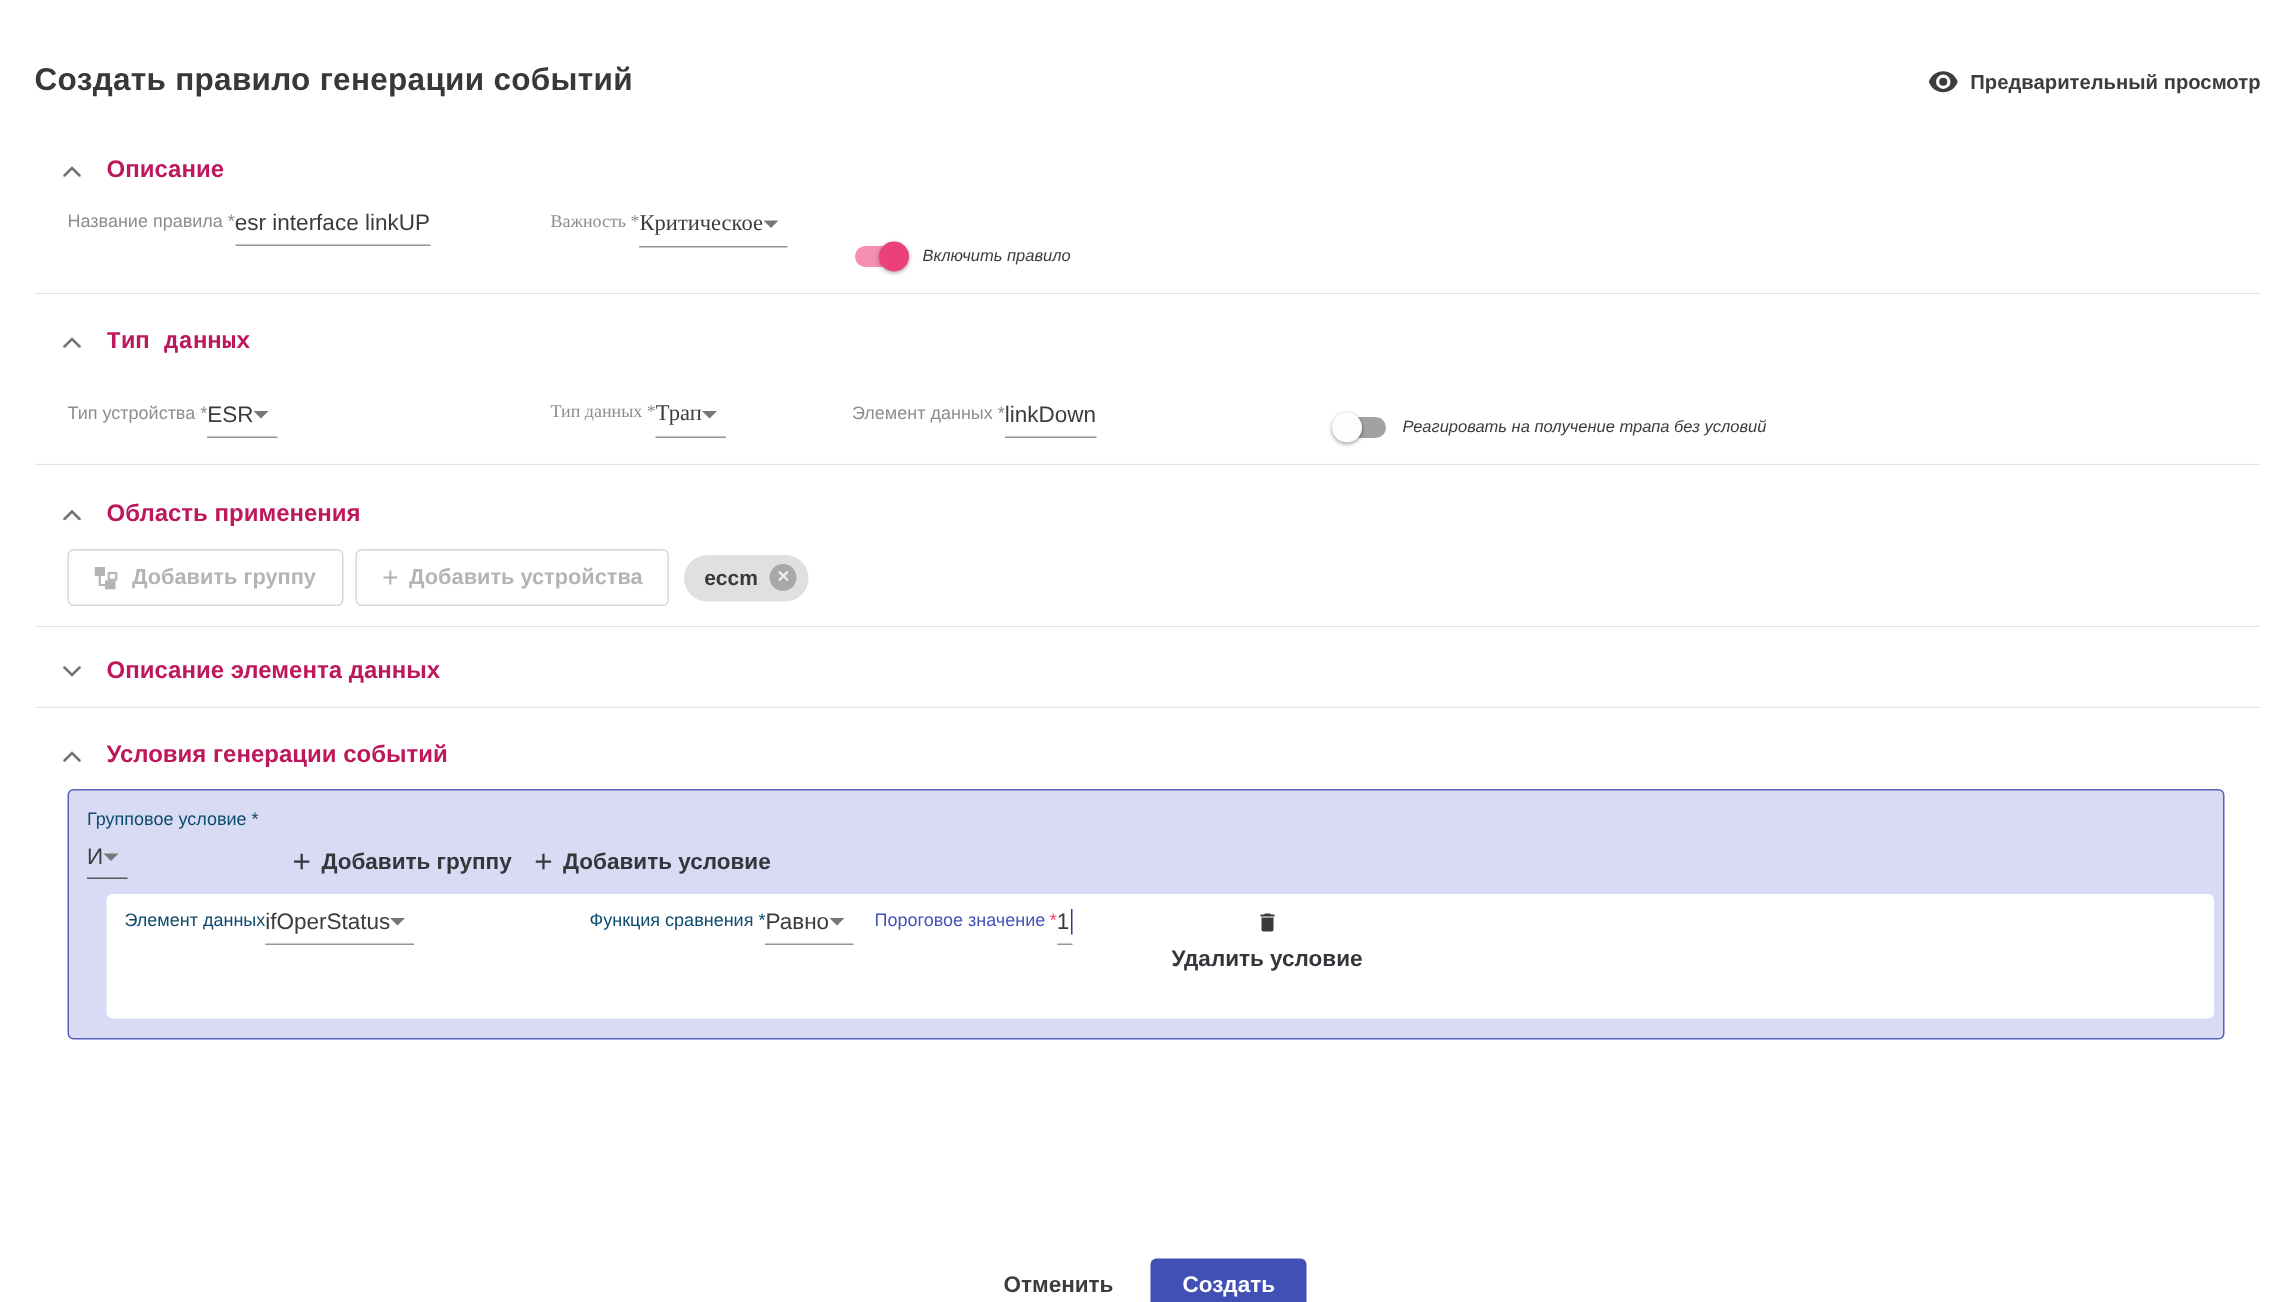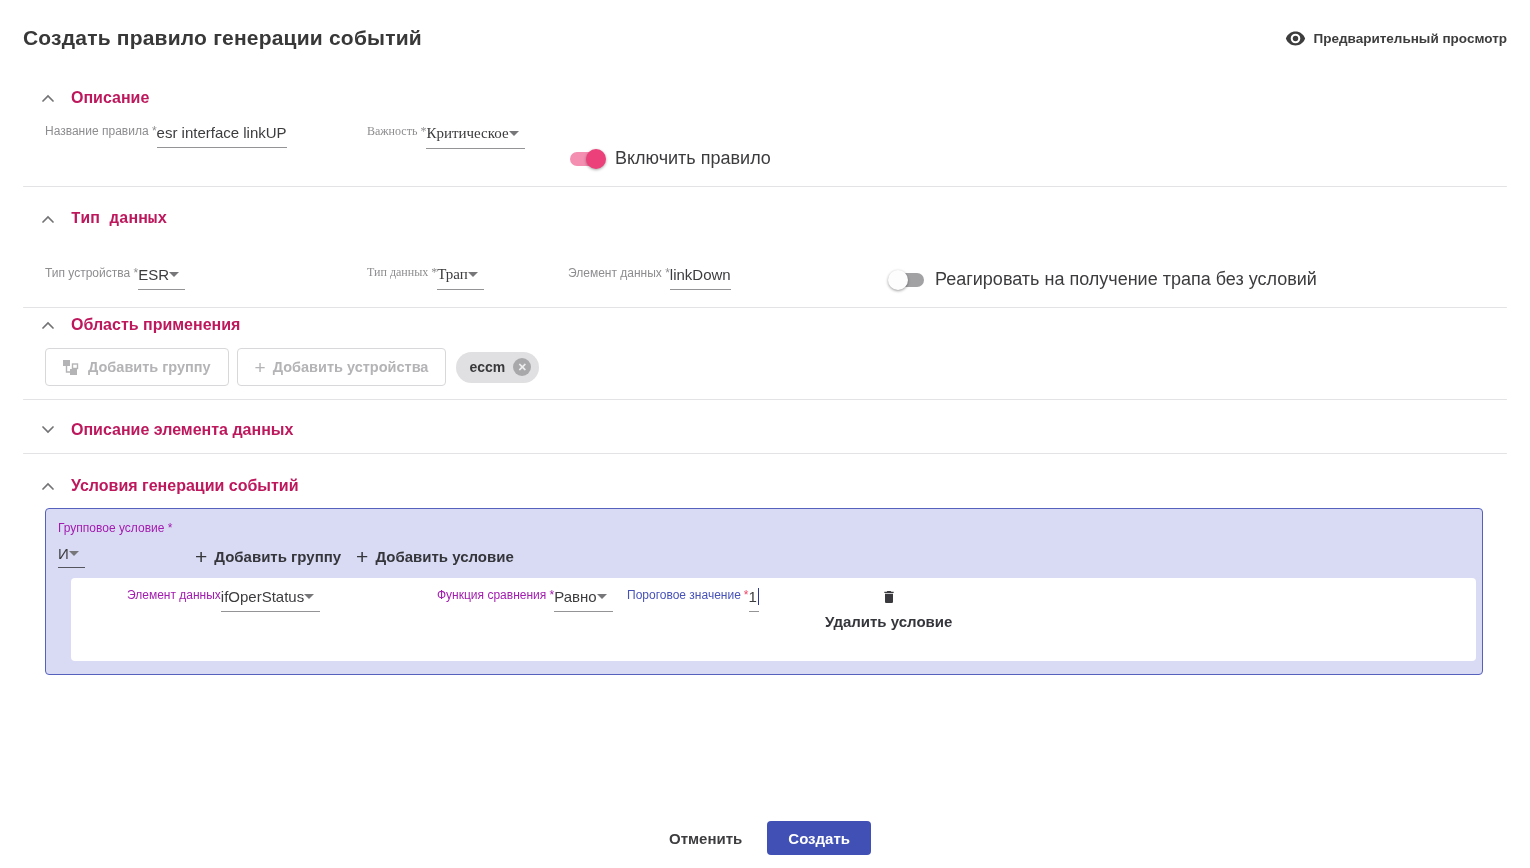--- a/index.html
+++ b/index.html
@@ -3,21 +3,21 @@
 <meta charset="utf-8">
 <style>
   * { box-sizing: border-box; margin: 0; padding: 0; }
   html, body { width: 1530px; height: 868px; overflow: hidden; }
   body {
     background: #ffffff;
     font-family: "Liberation Sans", sans-serif;
     color: #3d3d3d;
     -webkit-font-smoothing: antialiased;
   }
-  .page { padding: 26px 23px 0 23px; height: 100%; position: relative; }
+  .page { padding: 42px 23px 0 23px; height: 100%; position: relative; }
 
   
   .header-row { display: flex; justify-content: space-between; align-items: center; }
   .page-title { font-size: 21px; font-weight: 700; color: #383838; letter-spacing: .2px; }
   .preview-btn { display: flex; align-items: center; gap: 8px; cursor: pointer; }
   .preview-btn span.lbl { font-size: 13.5px; font-weight: 600; color: #3d3d3d; }
 
   
   .section-header { display: flex; align-items: center; gap: 17px; padding-left: 19px; cursor: pointer; }
   .section-title { font-size: 16px; font-weight: 600; color: #be185d; }
@@ -45,21 +45,21 @@
 
   
   .toggle-wrap { display: flex; align-items: center; gap: 11px; }
   .toggle { position: relative; width: 34px; height: 14px; cursor: pointer; flex: none; }
   .toggle .track { position: absolute; inset: 0; border-radius: 7px; }
   .toggle .thumb { position: absolute; top: -3px; width: 20px; height: 20px; border-radius: 50%; }
   .toggle.on .track { background: #f48fb1; }
   .toggle.on .thumb { right: -2px; background: #ec407a; box-shadow: 0 1px 3px rgba(0,0,0,.35); }
   .toggle.off .track { background: #a2a2a5; }
   .toggle.off .thumb { left: -2px; background: #fdfdfd; box-shadow: 0 1px 3px rgba(0,0,0,.4); }
-  .toggle-label { font-size: 18px; color: #3c3c3f; }
+  .toggle-label { font-size: 11px; color: #3c3c3f; font-style: italic; }
 
   
   .scope-row { display: flex; align-items: center; }
   .stroked-btn {
     height: 38px; display: inline-flex; align-items: center; gap: 7px;
     border: 1px solid #d8d8da; border-radius: 4px; background: #fff;
     padding: 0 17px; font-size: 14.5px; font-weight: 600; color: #b4b4b7; cursor: default;
   }
   .stroked-btn + .stroked-btn { margin-left: 8px; }
   .plus-glyph { font-size: 19px; font-weight: 400; line-height: 1; }
@@ -73,36 +73,36 @@
     color: #eeeeef; font-size: 11px; line-height: 18px; text-align: center;
     cursor: pointer; font-weight: 700;
   }
 
   
   .cond-group {
     margin: 13px 24px 0 22px;
     background: #d9dbf4; border: 1.5px solid #5561bd; border-radius: 4px;
     padding: 12px 6px 13px 12px;
   }
-  .cond-group .field-label { color: #a21caf; margin-bottom: 9px; }
+  .cond-group .field-label { color: #0c4a6e; margin-bottom: 9px; }
   .group-head-row { display: flex; align-items: center; gap: 22px; }
   .group-select { width: 115px; }
   .group-select .field-value { border-bottom-color: #55555e; padding-bottom: 5px; }
   .text-btn {
     display: inline-flex; align-items: center; gap: 7px; cursor: pointer;
     font-size: 15px; font-weight: 600; color: #35363b; background: none; border: none;
     font-family: inherit;
   }
   .text-btn .plus-glyph { font-size: 21px; color: #35363b; }
   .cond-card {
     margin: 10px 0 0 13px; background: #ffffff; border-radius: 4px;
     padding: 10px 12px 30px 12px;
   }
   .cond-fields { display: flex; align-items: flex-start; }
-  .cw300 { width: 300px; margin-left: 44px; } .cw180 { width: 180px; margin-left: 10px; }
+  .cw300 { width: 300px; } .cw180 { width: 180px; margin-left: 10px; }
   .label-focused { color: #4752b9 !important; }
   .req-red { color: #f44366; margin-left: 3px; }
   .text-caret { display: inline-block; width: 1.5px; height: 17px; background: #2e3a92; margin-left: 1px; }
   .delete-btn { margin-left: 18px; align-self: flex-end; margin-bottom: 1px; flex-direction: column; }
 
   
   .footer-row { display: flex; justify-content: center; align-items: center; gap: 15px; margin-top: 146px; }
   .btn-cancel {
     background: none; border: none; font-family: inherit; cursor: pointer;
     font-size: 15px; font-weight: 600; color: #3d3d40; padding: 8px 10px;
@@ -199,21 +199,21 @@
         <span class="toggle off">
           <span class="track"></span>
           <span class="thumb"></span>
         </span>
         <span class="toggle-label">Реагировать на получение трапа без условий</span>
       </div>
     </div>
   </div>
   <div class="divider" style="margin-top:17px;"></div>
 
-  <div class="section-header" style="margin-top:8px;">
+  <div class="section-header" style="margin-top:24px;">
     <span class="chev">
       <svg width="12" height="8" viewBox="0 0 12 8">
           <path d="M1 7 L6 2 L11 7" stroke="#737376" stroke-width="1.7" fill="none" stroke-linecap="round"></path>
         </svg>
     </span>
     <span class="section-title">Область применения</span>
   </div>
   <div class="section-content">
     <div class="scope-row" style="margin-top:14px;">
       <button class="stroked-btn" disabled="">

